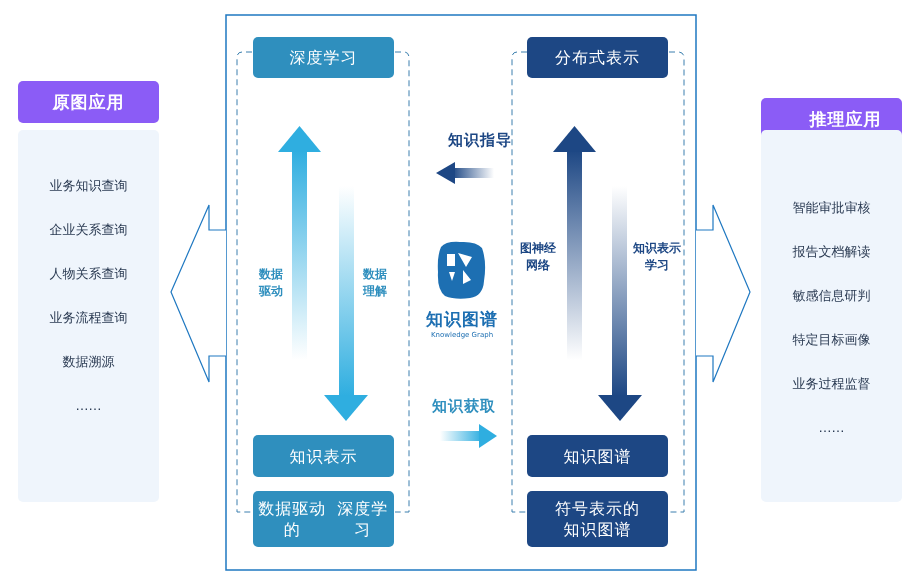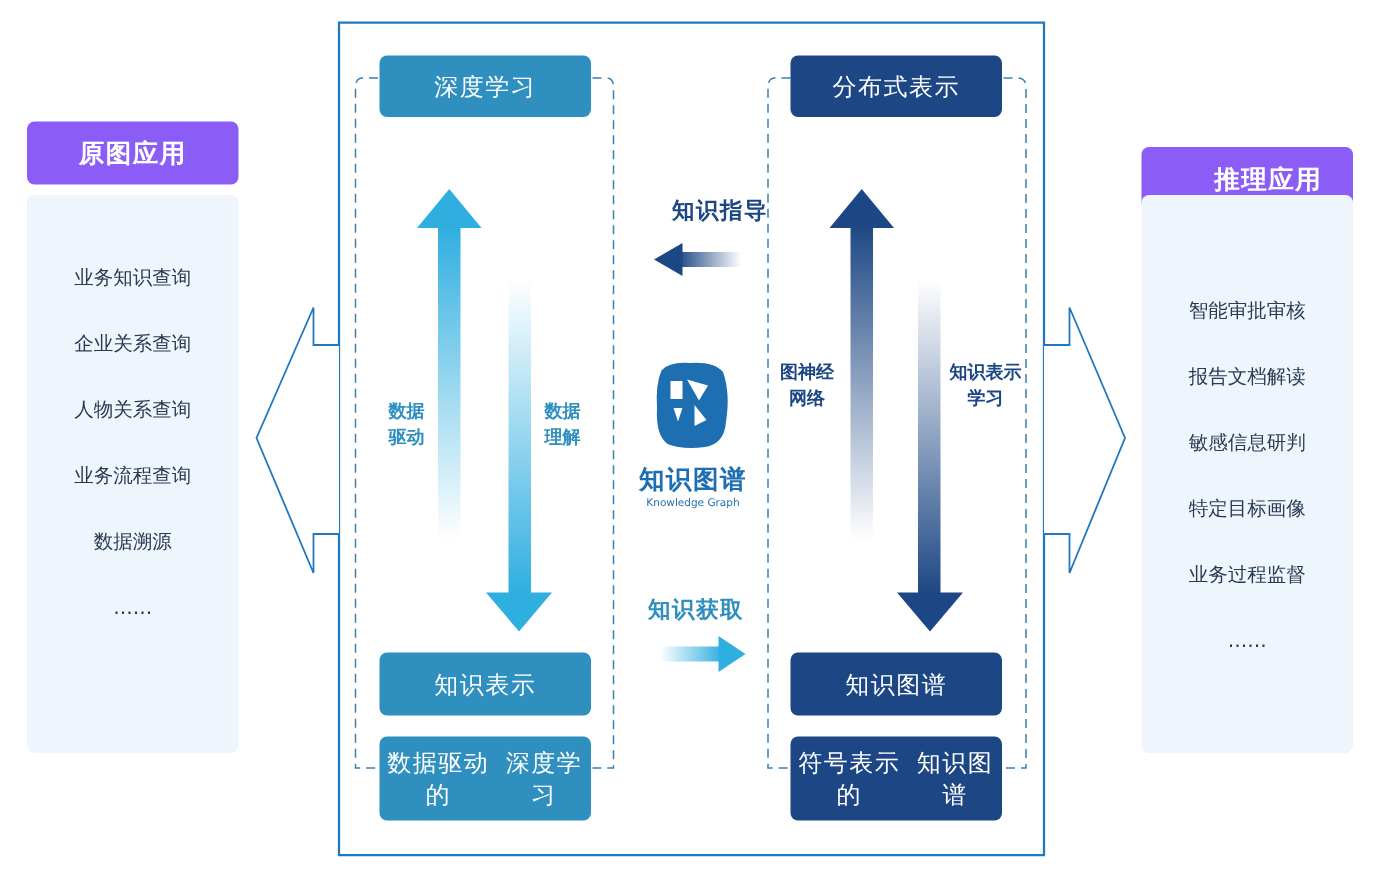--- a/index.html
+++ b/index.html
@@ -127,21 +127,21 @@
 
 <div class="box light" style="left:253px;top:37px;width:141px;height:41px;">深度学习</div>
 <div class="box light" style="left:253px;top:435px;width:141px;height:42px;">知识表示</div>
 <div class="box light" style="left:253px;top:491px;width:141px;height:56px;flex-direction:row;">
   <span>数据驱动的</span>
   <span>深度学习</span>
 </div>
 
 <div class="box dark" style="left:527px;top:37px;width:141px;height:41px;">分布式表示</div>
 <div class="box dark" style="left:527px;top:435px;width:141px;height:42px;">知识图谱</div>
-<div class="box dark" style="left:527px;top:491px;width:141px;height:56px;flex-direction:row;">
+<div class="box dark" style="left:527px;top:491px;width:141px;height:56px;flex-direction:column;">
   <span>符号表示的</span>
   <span>知识图谱</span>
 </div>
 
 <div class="lbl light" style="left:256px;top:240px;width:30px;">
   <div>数据</div>
   <div>驱动</div>
 </div>
 <div class="lbl light" style="left:360px;top:240px;width:30px;">
   <div>数据</div>

